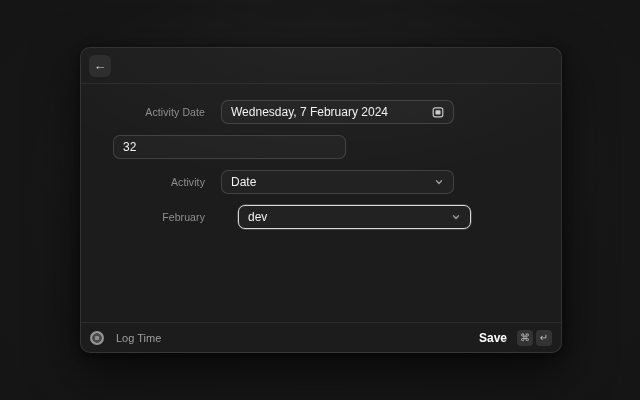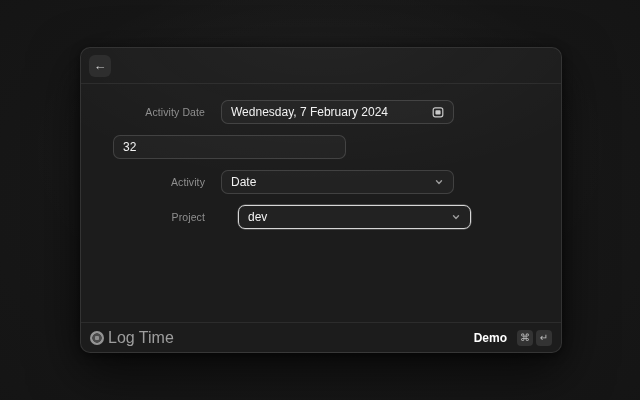--- a/index.html
+++ b/index.html
@@ -57,21 +57,21 @@
   .chev { color:#9a9a9a; }
 
   .footer {
     flex:0 0 30px; display:flex; align-items:center; padding:0 9px;
     border-top:1px solid rgba(255,255,255,0.07);
   }
   .ext-icon {
     width:14px; height:14px; border-radius:50%; flex:0 0 14px;
     background:radial-gradient(circle at 50% 50%, #8d8d8d 0 2px, #4a4a4a 2.5px 4.5px, #949494 5px 7px);
   }
-  .cmd-name { margin-left:4px; color:#9e9e9e; font-size:16px; }
+  .cmd-name { margin-left:12px; color:#9e9e9e; font-size:11px; }
   .footer-right { margin-left:auto; display:flex; align-items:center; }
   .save-label { color:#ffffff; font-weight:700; font-size:12px; margin-right:7px; }
   .keycap {
     width:16px; height:16px; border-radius:4px; background:#333333;
     color:#bdbdbd; font-size:10px; line-height:1;
     display:flex; align-items:center; justify-content:center; margin-left:3px;
   }
 </style>
 </head>
 <body>
@@ -111,37 +111,37 @@
         <span class="value">Date</span>
         <span class="icon-right chev">
           <svg width="10" height="10" viewBox="0 0 10 10" fill="none" stroke="#9a9a9a" stroke-width="1.4" stroke-linecap="round" stroke-linejoin="round">
             <polyline points="2.5,3.8 5,6.4 7.5,3.8"></polyline>
           </svg>
         </span>
       </div>
     </div>
 
     <div class="row">
-      <span class="label">Project</span>
+      <span class="label">February</span>
       <div class="field focused">
         <span class="value">dev</span>
         <span class="icon-right chev">
           <svg width="10" height="10" viewBox="0 0 10 10" fill="none" stroke="#9a9a9a" stroke-width="1.4" stroke-linecap="round" stroke-linejoin="round">
             <polyline points="2.5,3.8 5,6.4 7.5,3.8"></polyline>
           </svg>
         </span>
       </div>
     </div>
 
 
   </div>
 
   <div class="footer">
     <div class="ext-icon"></div>
     <span class="cmd-name">Log Time</span>
     <div class="footer-right">
-      <span class="save-label">Demo</span>
+      <span class="save-label">Save</span>
       <span class="keycap">⌘</span>
       <span class="keycap">↵</span>
     </div>
   </div>
 
 </div>
 
 </body></html>

